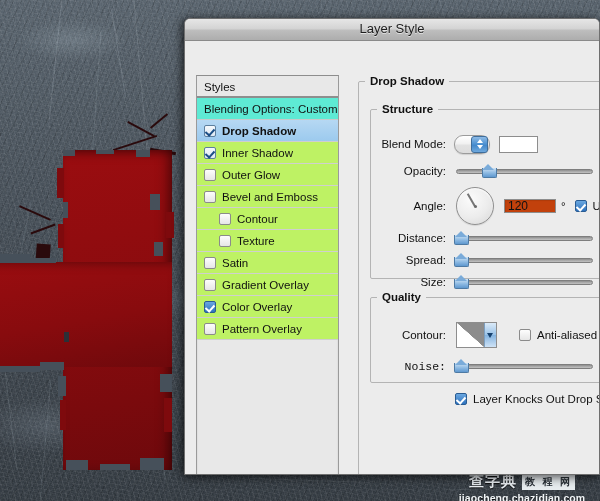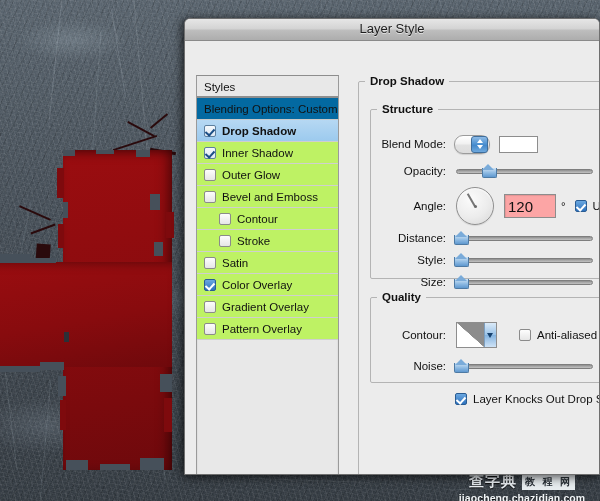--- a/index.html
+++ b/index.html
@@ -106,21 +106,21 @@
   #styles-head {
     height: 22px; line-height: 22px; padding-left: 7px;
     font-size: 11.5px; color: #111;
     background: #e8e8e8;
     border-bottom: 2px solid #8e8e8e;
   }
   #blend-row {
     height: 22px; line-height: 22px; padding-left: 7px;
     font-size: 11.5px; color: #111;
     border-bottom: 1px solid #c9c9c9;
-    background: #0369a1;
+    background: #5eead4;
   }
   .srow {
     height: 22px; display: flex; align-items: center;
     padding-left: 7px; font-size: 11.5px; color: #111;
     border-bottom: 1px solid #cfcfcf;
     background: #bef264;
   }
   .srow.indent { padding-left: 22px; }
   .srow.selected {
     background: linear-gradient(180deg,#b6d8f3 0%, #9ccaee 100%);
@@ -194,22 +194,22 @@
   .tri-up { border-bottom: 4px solid #fff; }
   .tri-dn { border-top: 4px solid #fff; }
 
   .swatch {
     width: 39px; height: 17px; background: #ffffff;
     border: 1px solid #8d8d8d; box-shadow: inset 0 0 0 1px #fff;
   }
 
   
   .numfield {
-    height: 24px; border: 1px solid #8d8d8d; background: #fca5a5;
-    font-size: 15px; color: #111; padding: 0 3px;
+    height: 14px; border: 1px solid #8d8d8d; background: #c2410c;
+    font-size: 12px; color: #111; padding: 0 3px;
     display: flex; align-items: center;
     box-shadow: inset 1px 1px 1px rgba(0,0,0,.10);
   }
   .unit { font-size: 11.5px; color: #111; margin-left: 5px; }
 
   
   .slider { position: relative; height: 14px; }
   .track {
     position: absolute; left: 0; right: 0; top: 5px; height: 5px;
     border-radius: 3px;
@@ -368,33 +368,33 @@
         <div class="srow">
           <span class="cb"></span>
           <span class="slabel">Bevel and Emboss</span>
         </div>
         <div class="srow indent">
           <span class="cb"></span>
           <span class="slabel">Contour</span>
         </div>
         <div class="srow indent">
           <span class="cb"></span>
-          <span class="slabel">Stroke</span>
+          <span class="slabel">Texture</span>
         </div>
         <div class="srow">
           <span class="cb"></span>
           <span class="slabel">Satin</span>
+        </div>
+        <div class="srow">
+          <span class="cb"></span>
+          <span class="slabel">Gradient Overlay</span>
         </div>
         <div class="srow">
           <span class="cb on blue"></span>
           <span class="slabel">Color Overlay</span>
-        </div>
-        <div class="srow">
-          <span class="cb"></span>
-          <span class="slabel">Gradient Overlay</span>
         </div>
         <div class="srow">
           <span class="cb"></span>
           <span class="slabel">Pattern Overlay</span>
         </div>
       </div>
 
       <div id="right">
 
         <fieldset class="grp" id="grp-ds">
@@ -440,21 +440,21 @@
             <div class="field-row" style="left:0;top:114px;width:400px;">
               <span class="flabel" style="width:75px;">Distance:</span>
               <span class="slider" style="margin-left:10px;width:137px;">
                 <span class="track"></span>
                 <span class="knob" style="left:3%;"></span>
               </span>
 
             </div>
 
             <div class="field-row" style="left:0;top:136px;width:400px;">
-              <span class="flabel" style="width:75px;">Style:</span>
+              <span class="flabel" style="width:75px;">Spread:</span>
               <span class="slider" style="margin-left:10px;width:137px;">
                 <span class="track"></span>
                 <span class="knob" style="left:3%;"></span>
               </span>
 
             </div>
 
             <div class="field-row" style="left:0;top:158px;width:400px;">
               <span class="flabel" style="width:75px;">Size:</span>
               <span class="slider" style="margin-left:10px;width:137px;">
@@ -476,21 +476,21 @@
                   <span class="contour-caret"></span>
                 </span>
               </span>
               <span class="inline-cb" style="margin-left:22px;">
                 <span class="cb"></span>
                 <span class="lbl">Anti-aliased</span>
               </span>
             </div>
 
             <div class="field-row" style="left:0;top:54px;width:400px;">
-              <span class="flabel" style="width:75px;">Noise:</span>
+              <span class="flabel" style="width:75px;font-family:Liberation Mono, monospace;">Noise:</span>
               <span class="slider" style="margin-left:10px;width:137px;">
                 <span class="track"></span>
                 <span class="knob" style="left:3%;"></span>
               </span>
 
             </div>
           </fieldset>
 
           <div class="inline-cb" style="position:absolute;left:96px;top:306px;">
             <span class="cb on blue"></span>

